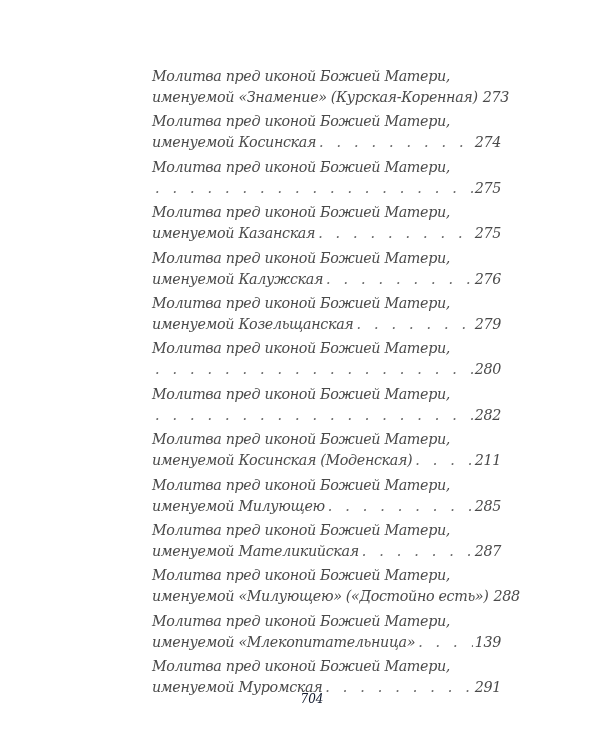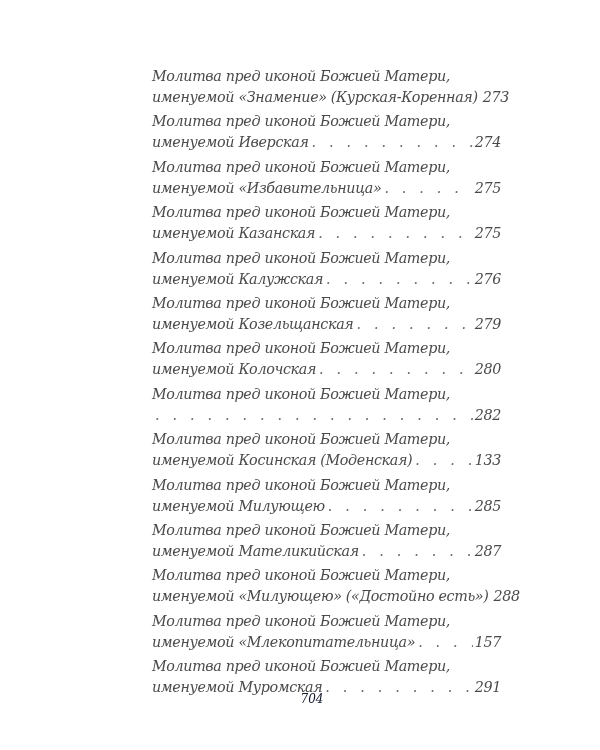--- a/index.html
+++ b/index.html
@@ -79,30 +79,29 @@
       <div class="line line2">
         <span class="title">именуемой «Знамение» (Курская-Коренная)</span>
         <span class="leader">. . . . . . . . . . . . . . . . . . . . . . . . . . . . . . . . . . . . . . . . . . . . . . . .</span>
         <span class="pg">273</span>
       </div>
     </div>
 
     <div class="entry">
       <div class="line">Молитва пред иконой Божией Матери,</div>
       <div class="line line2">
-        <span class="title">именуемой Иверская</span>
+        <span class="title">именуемой Косинская</span>
         <span class="leader">. . . . . . . . . . . . . . . . . . . . . . . . . . . . . . . . . . . . . . . . . . . . . . . .</span>
         <span class="pg">274</span>
       </div>
     </div>
 
     <div class="entry">
       <div class="line">Молитва пред иконой Божией Матери,</div>
       <div class="line line2">
-        <span class="title">именуемой «Избавительница»</span>
         <span class="leader">. . . . . . . . . . . . . . . . . . . . . . . . . . . . . . . . . . . . . . . . . . . . . . . .</span>
         <span class="pg">275</span>
       </div>
     </div>
 
     <div class="entry">
       <div class="line">Молитва пред иконой Божией Матери,</div>
       <div class="line line2">
         <span class="title">именуемой Казанская</span>
         <span class="leader">. . . . . . . . . . . . . . . . . . . . . . . . . . . . . . . . . . . . . . . . . . . . . . . .</span>
@@ -124,40 +123,39 @@
       <div class="line line2">
         <span class="title">именуемой Козельщанская</span>
         <span class="leader">. . . . . . . . . . . . . . . . . . . . . . . . . . . . . . . . . . . . . . . . . . . . . . . .</span>
         <span class="pg">279</span>
       </div>
     </div>
 
     <div class="entry">
       <div class="line">Молитва пред иконой Божией Матери,</div>
       <div class="line line2">
-        <span class="title">именуемой Колочская</span>
         <span class="leader">. . . . . . . . . . . . . . . . . . . . . . . . . . . . . . . . . . . . . . . . . . . . . . . .</span>
         <span class="pg">280</span>
       </div>
     </div>
 
     <div class="entry">
       <div class="line">Молитва пред иконой Божией Матери,</div>
       <div class="line line2">
         <span class="leader">. . . . . . . . . . . . . . . . . . . . . . . . . . . . . . . . . . . . . . . . . . . . . . . .</span>
         <span class="pg">282</span>
       </div>
     </div>
 
     <div class="entry">
       <div class="line">Молитва пред иконой Божией Матери,</div>
       <div class="line line2">
         <span class="title">именуемой Косинская (Моденская)</span>
         <span class="leader">. . . . . . . . . . . . . . . . . . . . . . . . . . . . . . . . . . . . . . . . . . . . . . . .</span>
-        <span class="pg">133</span>
+        <span class="pg">211</span>
       </div>
     </div>
 
     <div class="entry">
       <div class="line">Молитва пред иконой Божией Матери,</div>
       <div class="line line2">
         <span class="title">именуемой Милующею</span>
         <span class="leader">. . . . . . . . . . . . . . . . . . . . . . . . . . . . . . . . . . . . . . . . . . . . . . . .</span>
         <span class="pg">285</span>
       </div>
@@ -179,21 +177,21 @@
         <span class="leader">. . . . . . . . . . . . . . . . . . . . . . . . . . . . . . . . . . . . . . . . . . . . . . . .</span>
         <span class="pg">288</span>
       </div>
     </div>
 
     <div class="entry">
       <div class="line">Молитва пред иконой Божией Матери,</div>
       <div class="line line2">
         <span class="title">именуемой «Млекопитательница»</span>
         <span class="leader">. . . . . . . . . . . . . . . . . . . . . . . . . . . . . . . . . . . . . . . . . . . . . . . .</span>
-        <span class="pg">157</span>
+        <span class="pg">139</span>
       </div>
     </div>
 
     <div class="entry">
       <div class="line">Молитва пред иконой Божией Матери,</div>
       <div class="line line2">
         <span class="title">именуемой Муромская</span>
         <span class="leader">. . . . . . . . . . . . . . . . . . . . . . . . . . . . . . . . . . . . . . . . . . . . . . . .</span>
         <span class="pg">291</span>
       </div>

